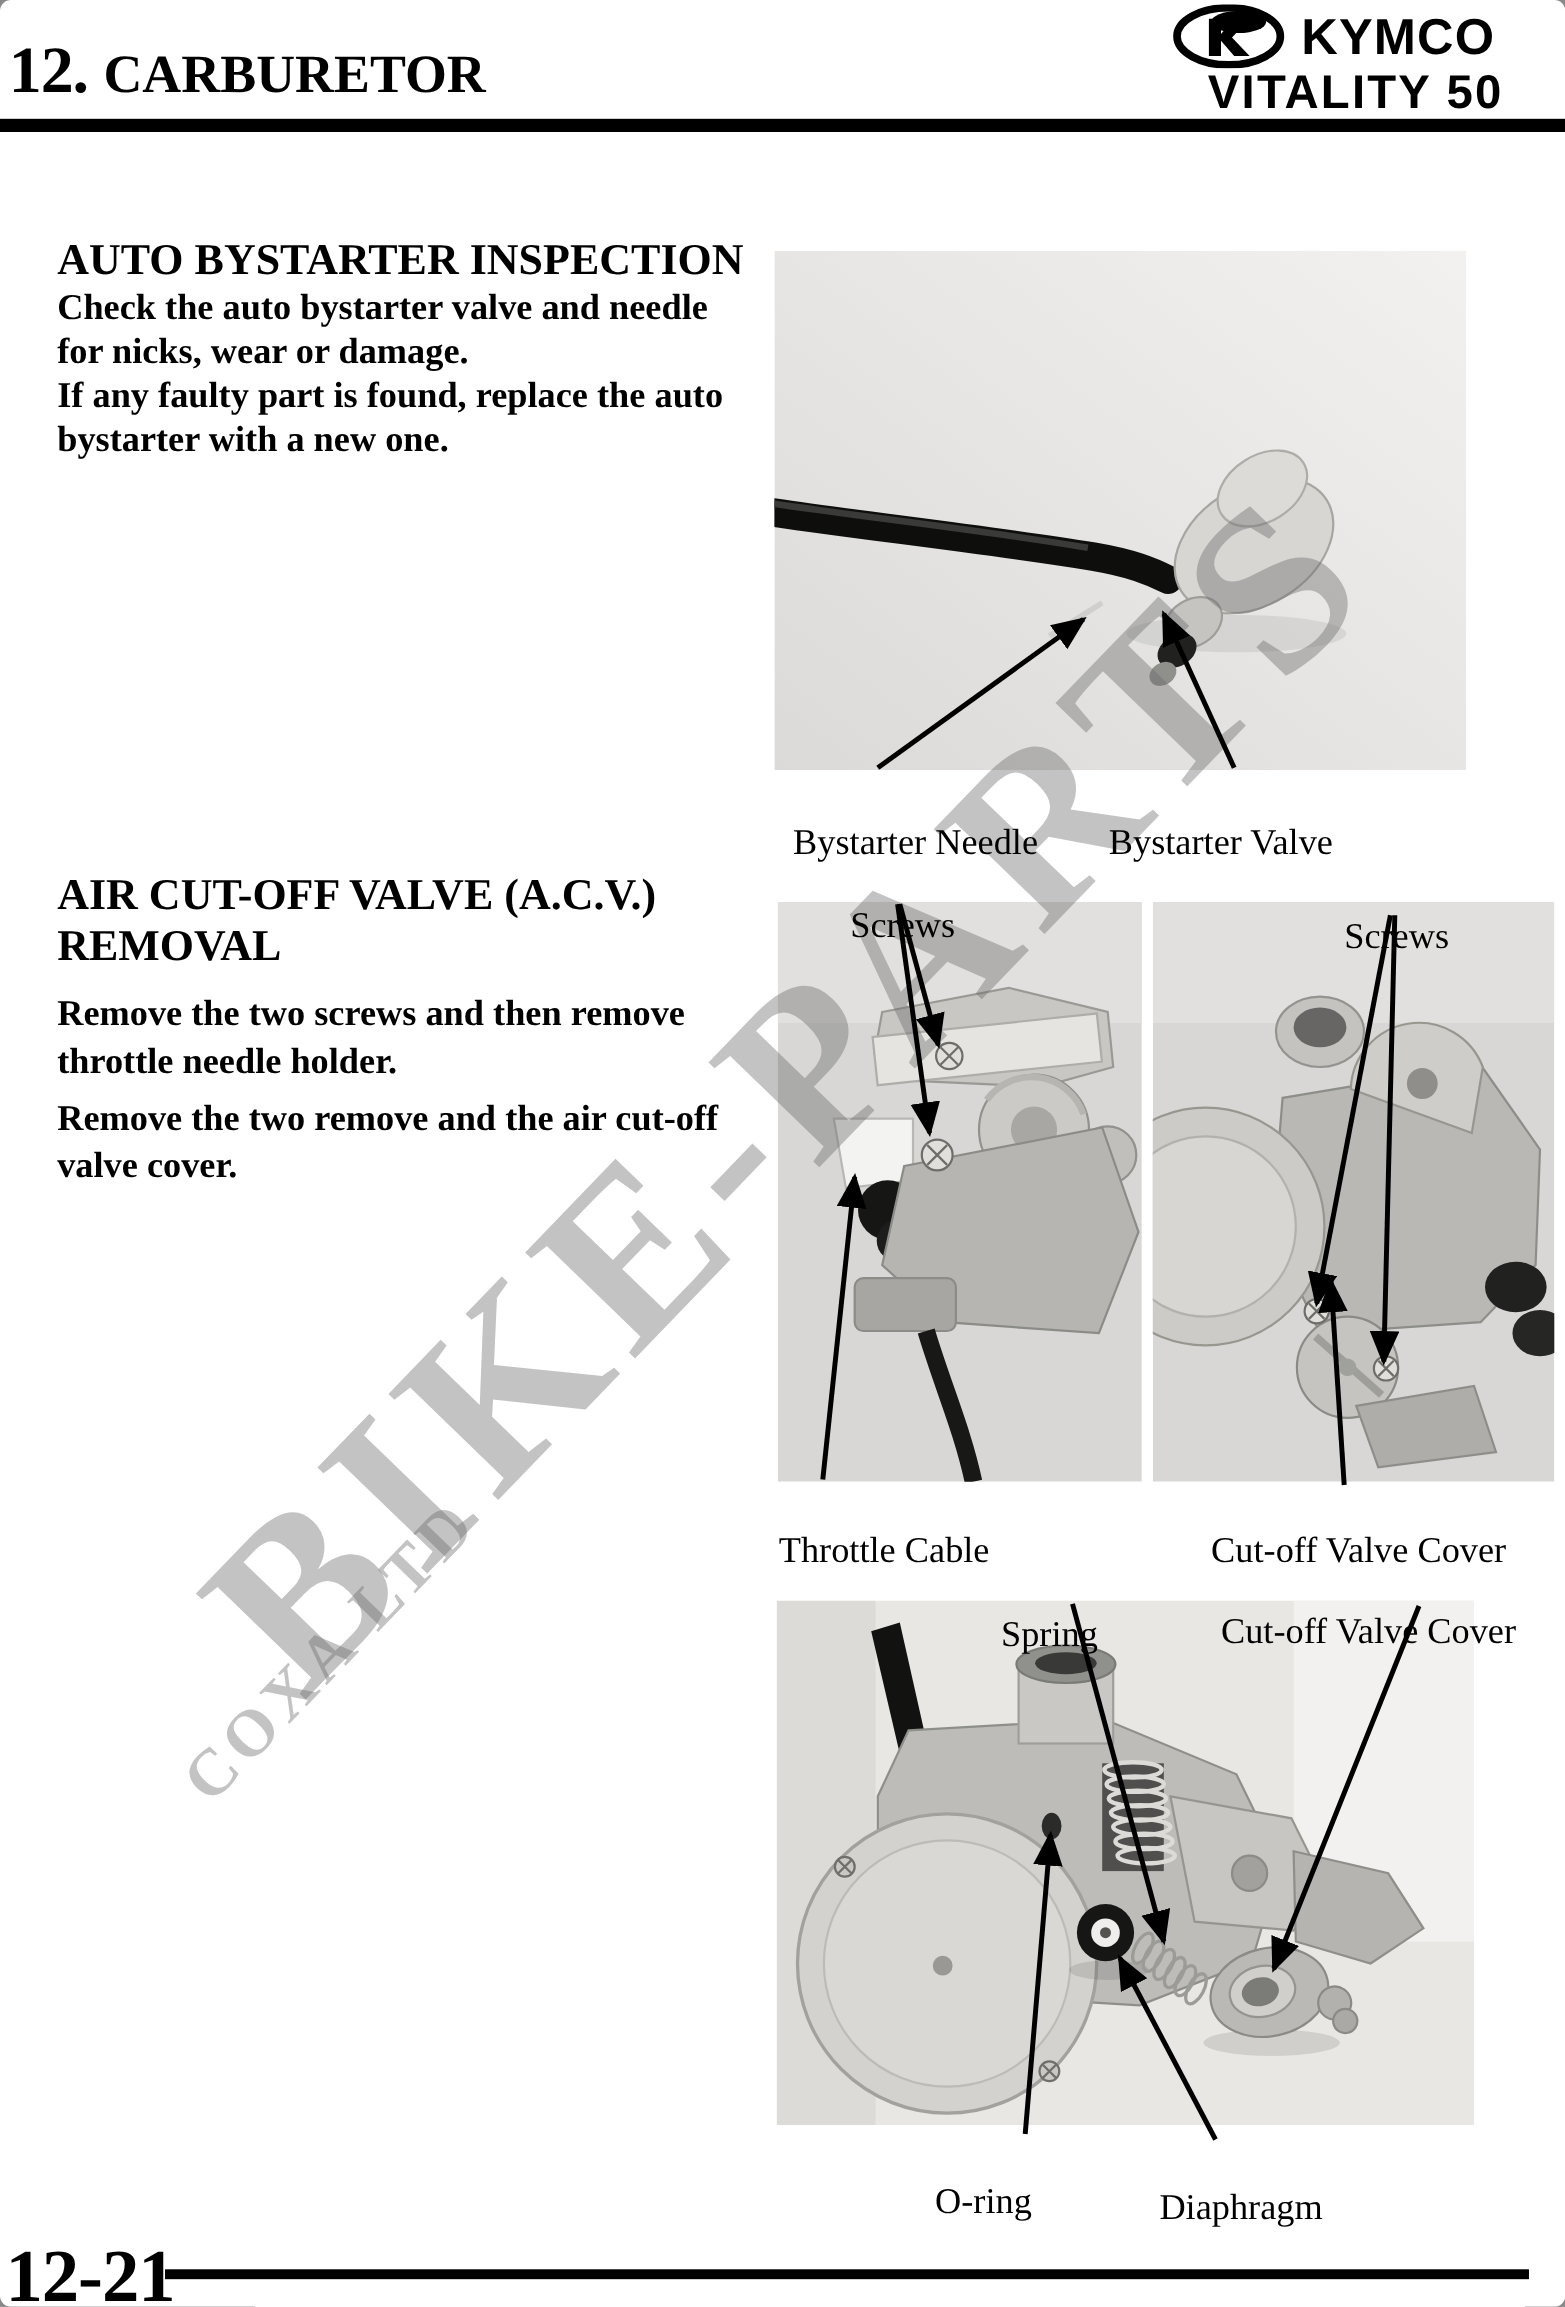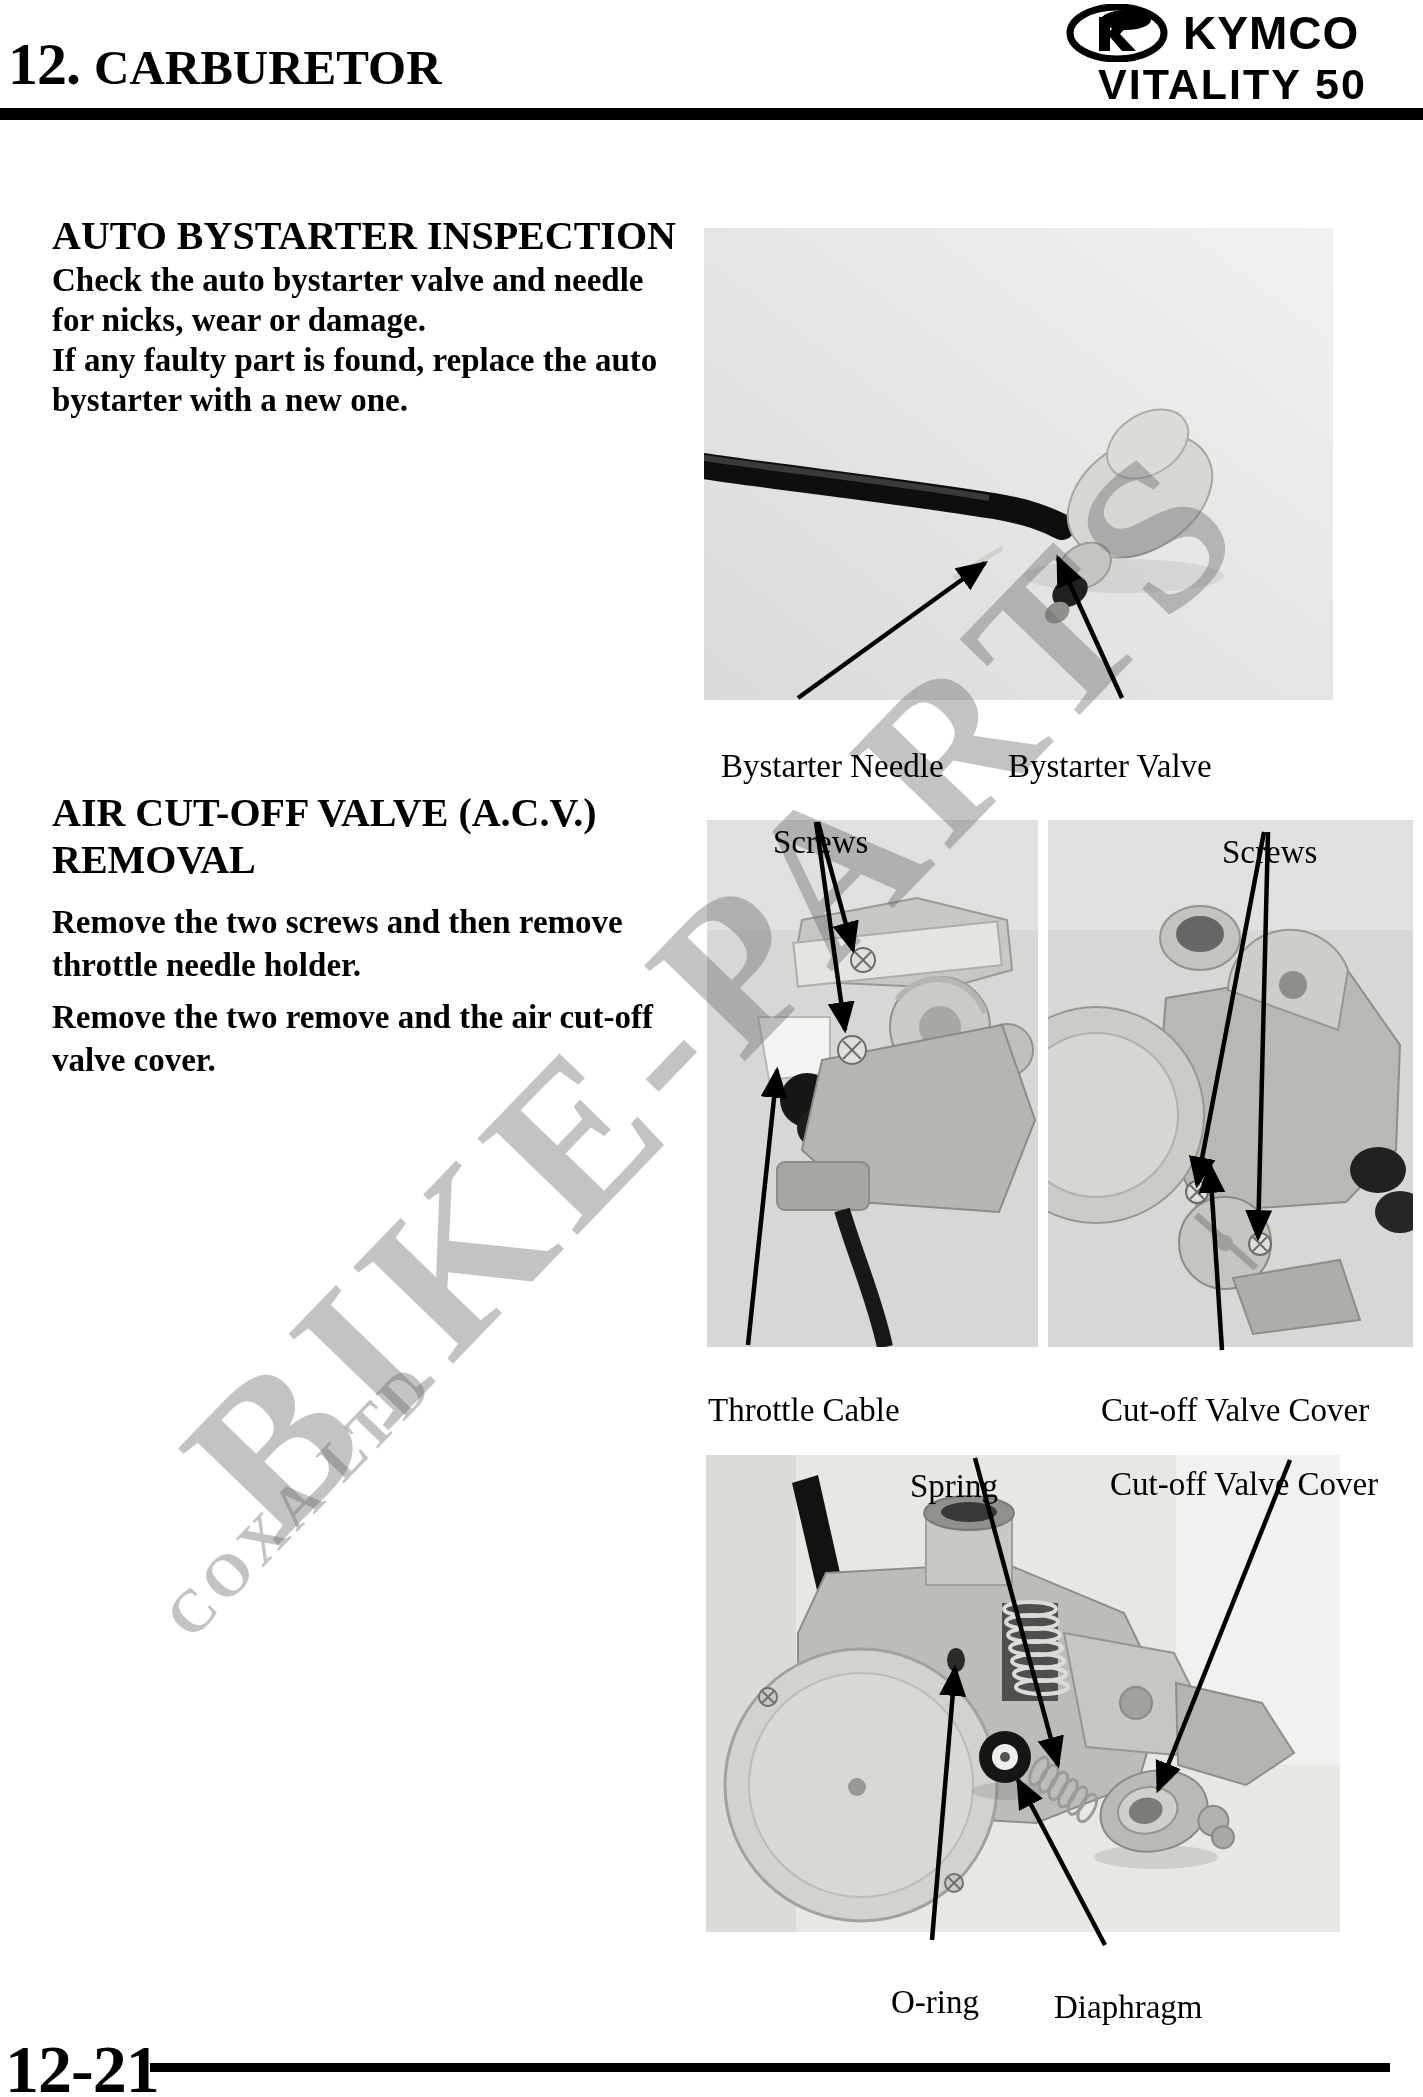--- a/index.html
+++ b/index.html
@@ -1,17 +1,17 @@
 <!DOCTYPE html>
 <html><head>
 <meta charset="utf-8">
 <style>
   html,body{margin:0;padding:0;background:#888;}
   .page{position:relative;width:1423px;height:2097px;background:#ffffff;overflow:hidden;
-        font-family:"Liberation Serif", serif;color:#000;}
+        font-family:"Liberation Serif", serif;color:#000;border-radius:10px;}
   .abs{position:absolute;}
   .z6{z-index:6;}
   
   .title-row{left:8px;top:30px;white-space:nowrap;z-index:6;}
   .chapter-no{font-weight:bold;font-size:60px;letter-spacing:-1px;}
   .chapter-title{font-weight:bold;font-size:49px;margin-left:14px;letter-spacing:0px;}
   .brand-name{left:1183px;top:6px;font-family:"Liberation Sans",sans-serif;font-weight:bold;
               font-size:46px;letter-spacing:1px;z-index:6;}
   .model-name{left:1098px;top:60px;font-family:"Liberation Sans",sans-serif;font-weight:bold;
               font-size:43px;letter-spacing:2px;z-index:6;}
@@ -217,21 +217,21 @@
         <ellipse cx="-6" cy="-2" rx="30" ry="23" fill="#d0cfcc" stroke="#95948f" stroke-width="2"></ellipse>
         <ellipse cx="-8" cy="-2" rx="17" ry="13" fill="#7b7b78"></ellipse>
         <circle cx="56" cy="22" r="15" fill="#b2b1ae" stroke="#8a8a87" stroke-width="2"></circle>
         <circle cx="62" cy="40" r="11" fill="#aaa9a6" stroke="#8a8a87" stroke-width="2"></circle>
       </g>
     </svg>
   </div>
 
   <div class="abs fig-label" style="left:910px;top:1428px;">Spring</div>
   <div class="abs fig-label" style="left:1110px;top:1426px;">Cut-off Valve Cover</div>
-  <div class="abs fig-label" style="left:891px;top:1944px;">O-ring</div>
+  <div class="abs fig-label" style="left:850px;top:1944px;">O-ring</div>
   <div class="abs fig-label" style="left:1054px;top:1949px;">Diaphragm</div>
 
   <svg id="arrows" class="abs" width="1423" height="2097" viewBox="0 0 1423 2097">
     <defs>
       <marker id="ah" markerWidth="8" markerHeight="7" refX="6.2" refY="3" orient="auto" markerUnits="strokeWidth">
         <path d="M0,0 L7,3 L0,6 Z" fill="#000"></path>
       </marker>
     </defs>
     <g stroke="#000" stroke-width="4.5" fill="none">
       <line x1="798" y1="698" x2="985" y2="563" marker-end="url(#ah)"></line>

